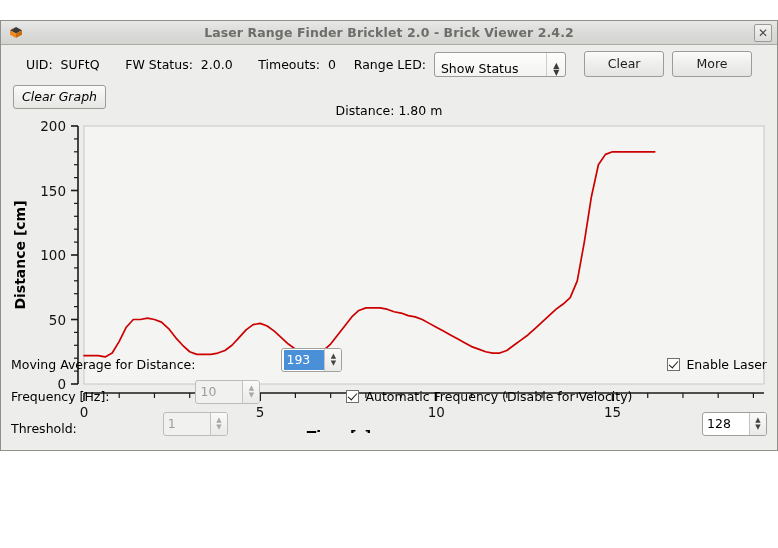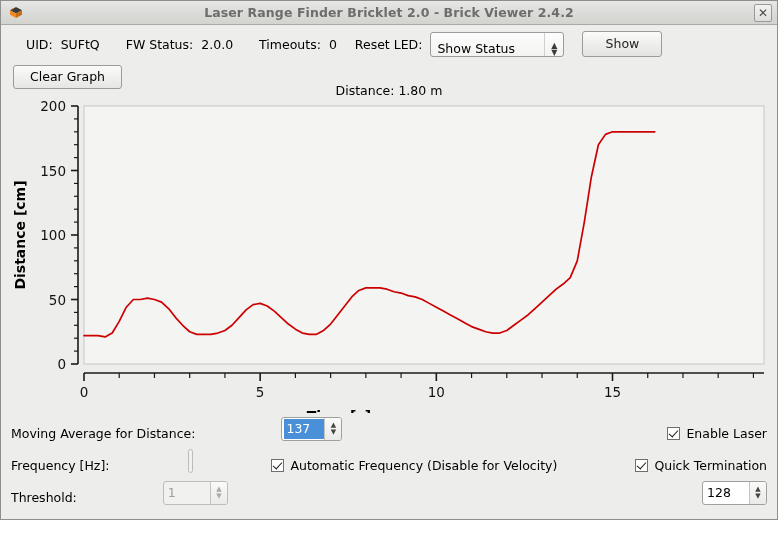--- a/index.html
+++ b/index.html
@@ -8,25 +8,26 @@
     background: #ffffff;
   }
   body {
     font-family: "DejaVu Sans", "Liberation Sans", sans-serif;
     font-size: 12px;
     color: #000000;
   }
   #window {
     position: relative;
     width: 778px;
-    height: 520px;
+    height: 431px;
     box-sizing: border-box;
     background: #ededeb;
     border: 1px solid #8f8f8c;
     overflow: hidden;
+    margin-top: 20px;
   }
 
   
   #titlebar {
     position: relative;
     height: 24px;
     background: linear-gradient(to bottom, #e8e8e6 0%, #dcdcda 45%, #d3d3d0 100%);
     border-bottom: 1px solid #a9a9a6;
     display: flex;
     align-items: center;
@@ -136,27 +137,28 @@
     height: 30px;
     position: relative;
     padding-left: 12px;
     box-sizing: border-box;
   }
   #clear-graph-btn {
     position: absolute;
     left: 12px;
     top: 2px;
     height: 24px;
-    padding: 0 16px;
+    padding: 0 8px;
     border: 1px solid #9b9b98;
     border-radius: 3px;
     background: linear-gradient(to bottom, #fbfbfa 0%, #efefed 55%, #e6e6e3 100%);
     font-size: 12.5px;
     line-height: 22px;
     box-sizing: border-box;
+    font-style: italic;
   }
   #distance-readout {
     position: absolute;
     left: 0; right: 0;
     top: 20px;
     text-align: center;
     font-size: 12.5px;
   }
 
   
@@ -289,33 +291,34 @@
     <span class="tb-label">SUFtQ</span>
     <span class="tb-gap-lg"></span>
     <span class="tb-label">FW Status:</span>
     <span class="tb-gap-sm"></span>
     <span class="tb-label">2.0.0</span>
     <span class="tb-gap-lg"></span>
     <span class="tb-label">Timeouts:</span>
     <span class="tb-gap-sm"></span>
     <span class="tb-label">0</span>
     <span class="tb-gap-md"></span>
-    <span class="tb-label">Reset LED:</span>
+    <span class="tb-label">Range LED:</span>
     <span class="tb-gap-sm"></span>
     <div class="combo">
       <span class="combo-text">Show Status</span>
       <span class="combo-sep"></span>
       <span class="arrows">
         <span>▲</span>
           <span>▼</span>
       </span>
     </div>
     <span class="tb-gap-md"></span>
-    <div class="btn">Show</div>
+    <div class="btn">Clear</div>
     <span class="tb-gap-sm"></span>
+    <div class="btn">More</div>
   </div>
 
   <div id="graph-header">
     <div id="clear-graph-btn">Clear Graph</div>
     <div id="distance-readout">Distance: 1.80 m</div>
   </div>
 
   <div id="plot-wrap">
     <svg id="plot-svg" width="778" height="320" viewBox="0 0 778 320">
         <rect x="83" y="13" width="680" height="258" fill="#f4f4f2" stroke="#c8c8c5" stroke-width="1"></rect>
@@ -380,21 +383,21 @@
         <path d="M83.00 242.62 L90.05 242.62 L97.09 242.62 L104.14 243.91 L111.19 240.04 L118.23 228.43 L125.28 214.24 L132.33 206.50 L139.37 206.50 L146.42 205.21 L153.47 206.50 L160.51 209.08 L167.56 215.53 L174.61 224.56 L181.65 232.30 L188.70 238.75 L195.75 241.33 L202.79 241.33 L209.84 241.33 L216.89 240.04 L223.93 237.46 L230.98 232.30 L238.03 224.56 L245.07 216.82 L252.12 211.66 L259.17 210.37 L266.21 212.95 L273.26 218.11 L280.31 224.56 L287.35 231.01 L294.40 236.17 L301.45 240.04 L308.49 241.33 L315.54 241.33 L322.59 237.46 L329.63 231.01 L336.68 221.98 L343.73 212.95 L350.77 203.92 L357.82 197.47 L364.87 194.89 L371.91 194.89 L378.96 194.89 L386.01 196.18 L393.05 198.76 L400.10 200.05 L407.15 202.63 L414.19 203.92 L421.24 206.50 L428.28 210.37 L435.33 214.24 L442.38 218.11 L449.42 221.98 L456.47 225.85 L463.52 229.72 L470.56 233.59 L477.61 236.17 L484.66 238.75 L491.70 240.04 L498.75 240.04 L505.80 237.46 L512.84 232.30 L519.89 227.14 L526.94 221.98 L533.98 215.53 L541.03 209.08 L548.08 202.63 L555.12 196.18 L562.17 191.02 L569.22 184.57 L576.26 167.80 L583.31 129.10 L590.36 83.95 L597.40 51.70 L604.45 41.38 L611.50 38.80 L618.54 38.80 L625.59 38.80 L632.64 38.80 L639.68 38.80 L646.73 38.80 L653.78 38.80" fill="none" stroke="#cc0000" stroke-width="1.7" stroke-linejoin="round" stroke-linecap="round"></path>
       </svg>
   </div>
 
   <div id="bottom">
 
     <div class="ctrl-row">
       <span class="ctrl-label">Moving Average for Distance:</span>
       <span class="tb-gap-sm"></span>
       <div class="spin">
-        <span class="spin-val sel">137</span>
+        <span class="spin-val sel">193</span>
         <span class="spin-btns">
             <span>▲</span>
             <span>▼</span>
           </span>
       </div>
       <span class="spacer"></span>
       <label class="chk">
         <span class="box checked"></span>
         <span class="chk-label">Enable Laser</span>
       </label>
@@ -409,24 +412,20 @@
             <span>▲</span>
             <span>▼</span>
           </span>
       </div>
       <span class="tb-gap-sm"></span>
       <label class="chk">
         <span class="box checked"></span>
         <span class="chk-label">Automatic Frequency (Disable for Velocity)</span>
       </label>
       <span class="spacer"></span>
-      <label class="chk">
-        <span class="box checked"></span>
-        <span class="chk-label">Quick Termination</span>
-      </label>
     </div>
 
     <div class="ctrl-row">
       <span class="ctrl-label">Threshold:</span>
       <span class="tb-gap-sm"></span>
       <div class="spin disabled">
         <span class="spin-val">1</span>
         <span class="spin-btns">
             <span>▲</span>
             <span>▼</span>

